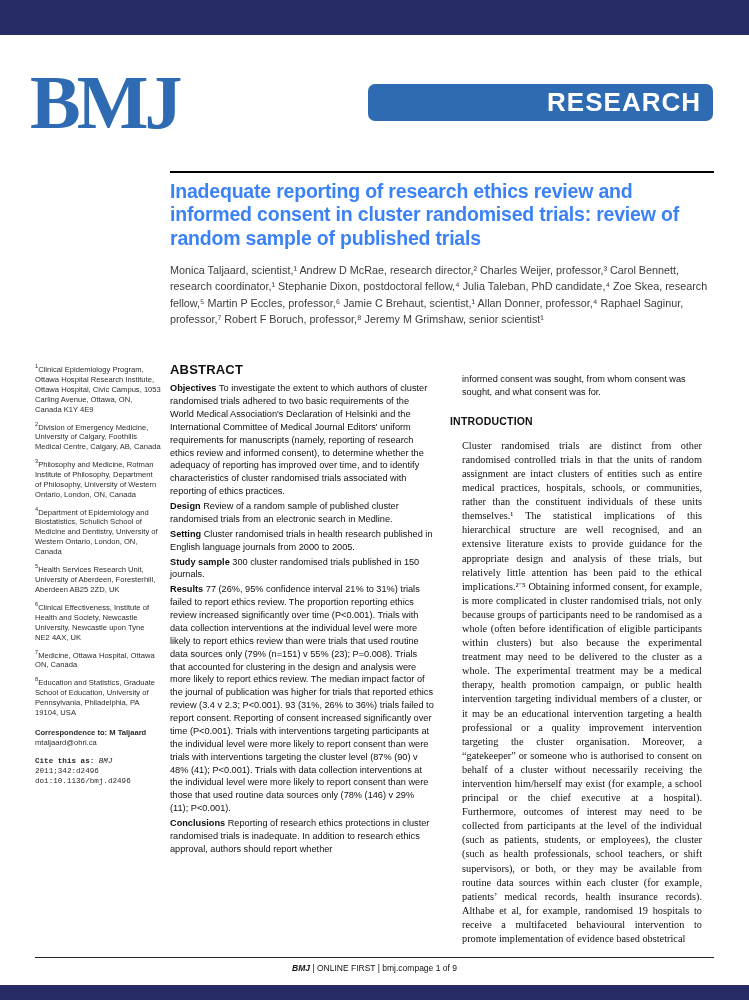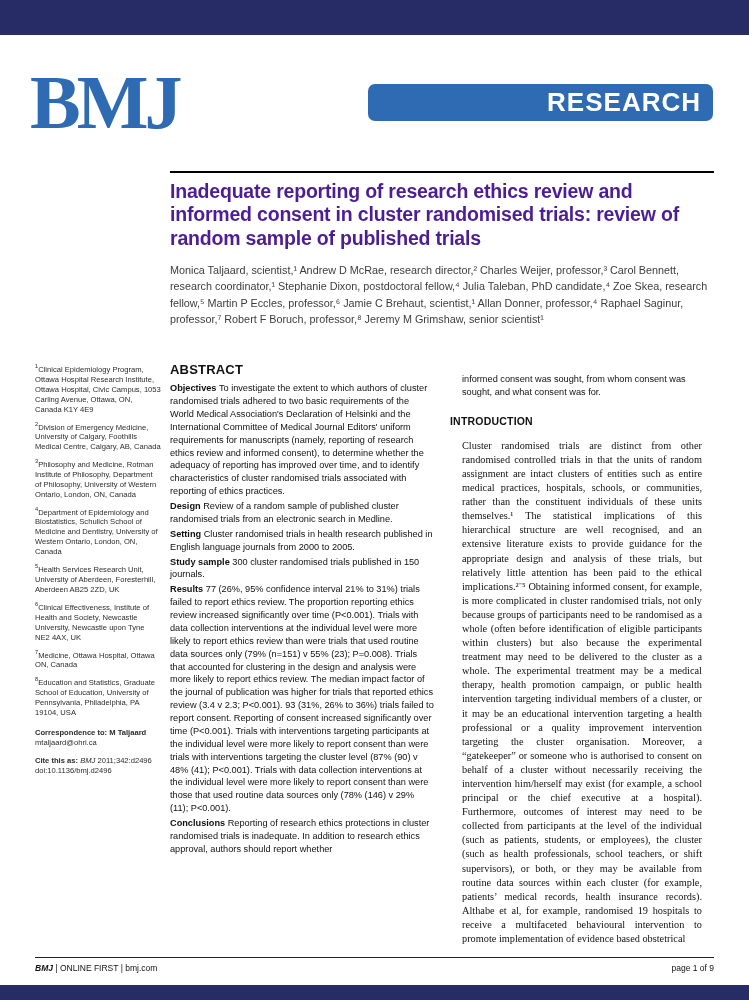--- a/index.html
+++ b/index.html
@@ -31,52 +31,52 @@
     border-radius: 7px;
   }
   .research-bar .section-label {
     color: #fff; font-weight: bold; font-size: 26px; letter-spacing: 1px;
   }
 
   .title-rule { position: absolute; left: 170px; right: 35px; top: 171px; border-top: 2px solid #000; }
   .title-block { position: absolute; left: 170px; right: 35px; top: 180px; }
   .article-title {
     margin: 0; font-size: 19.5px; line-height: 1.2; font-weight: bold;
-    color: #4c1d95; letter-spacing: -0.2px;
+    color: #3b82f6; letter-spacing: -0.2px;
   }
   .authors { margin: 12px 0 0; font-size: 10.8px; line-height: 1.5; color: #3c3c3c; }
 
   .sidebar {
     position: absolute; left: 35px; width: 126px; top: 363px;
     font-size: 7.6px; line-height: 1.32; color: #2b2b2b;
   }
   .sidebar p { margin: 0 0 6px; }
   .sidebar sup { font-size: 5.6px; }
   .sidebar .corr { margin-top: 10px; }
-  .sidebar .cite { margin-top: 8px; }
+  .sidebar .cite { margin-top: 8px; font-family: Liberation Mono, monospace; }
 
   .col-abstract {
     position: absolute; left: 170px; width: 264px; top: 361px;
     font-size: 9.2px; line-height: 1.4; color: #101010;
   }
   .abstract-heading { margin: 0 0 3px; font-size: 13px; font-weight: bold; letter-spacing: 0.2px; }
   .col-abstract p { margin: 0 0 2px; }
 
   .col-intro { position: absolute; left: 450px; width: 264px; top: 361px; color: #101010; }
   .abstract-cont { margin: 12px; font-size: 9.2px; line-height: 1.4; }
   .intro-heading { margin: 16px 0 5px; font-size: 10.5px; font-weight: bold; letter-spacing: 0.2px; }
   .intro-text {
     margin: 12px; font-family: "Liberation Serif", serif;
     font-size: 10.3px; line-height: 1.37; text-align: justify;
   }
 
   .footer {
     position: absolute; left: 35px; right: 35px; top: 957px;
     border-top: 1px solid #222; padding-top: 5px;
-    display: flex; justify-content: space-between;
+    display: flex; justify-content: center;
     font-size: 8.5px; color: #111;
   }
   .footer em { font-style: italic; font-weight: bold; }
 </style>
 </head>
 <body>
 
 <div class="page">
 
   <div class="top-bar"></div>

